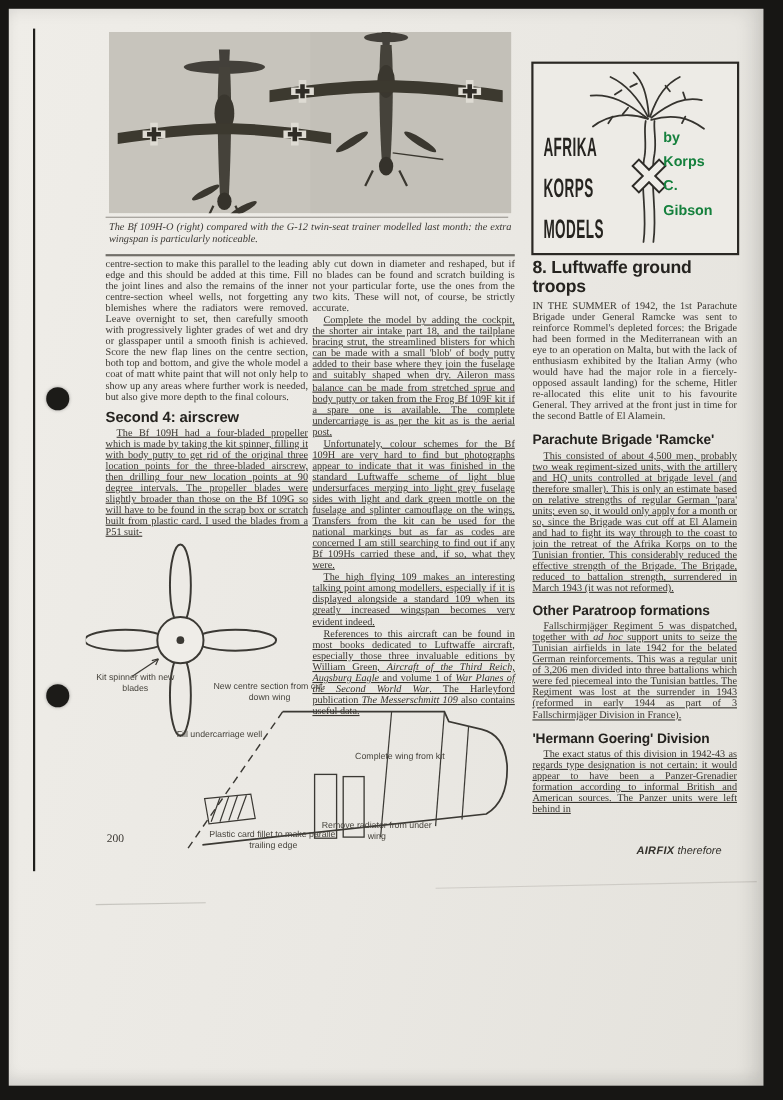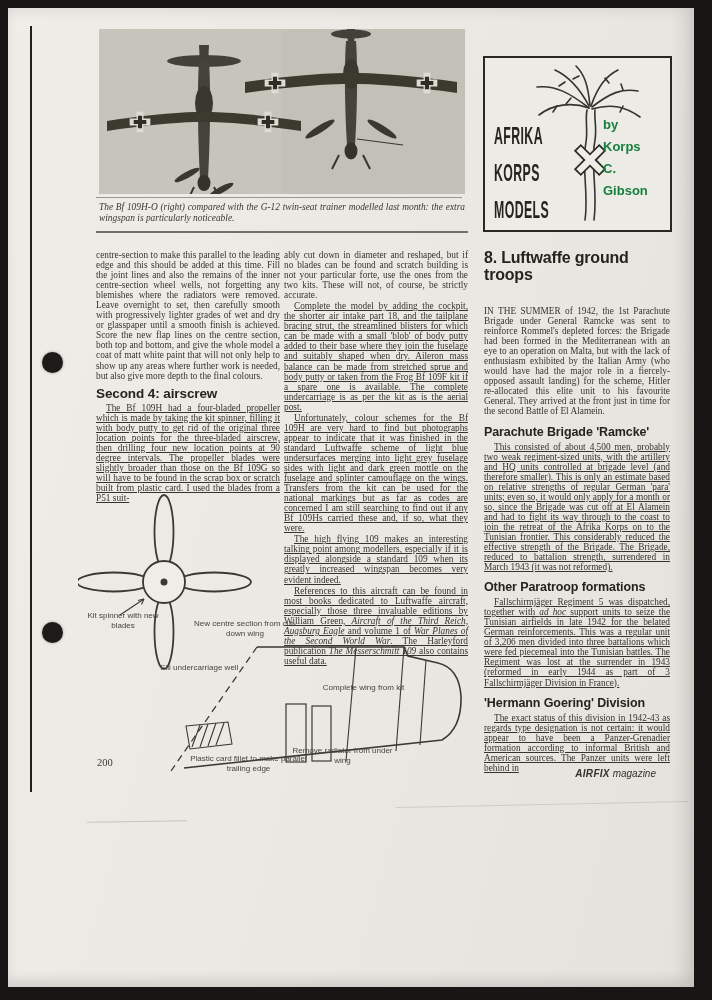--- a/index.html
+++ b/index.html
@@ -14,29 +14,29 @@
   .hole1{left:34px;top:344px;} .hole2{left:34px;top:614px;}
   .crease{position:absolute;background:rgba(70,67,60,.22);height:1px;}
 
   .photo{position:absolute;left:91px;top:21px;width:366px;height:165px;overflow:hidden;}
   .rule{position:absolute;background:#53504a;}
   .rule-top{left:88px;top:189px;width:366px;height:1px;opacity:.55;}
   .rule-caption{left:88px;top:223px;width:372px;height:2px;opacity:.8;}
   .caption{position:absolute;left:91px;top:194px;width:366px;
            font:italic 9.4px/10.6px "Liberation Serif",serif;color:#3a3732;text-align:justify;}
 
-  .col{position:absolute;top:242px;}
+  .col{position:absolute;top:228px;}
   .col-left{left:88px;width:184px;}
   .col-mid{left:276px;width:184px;}
   .col-right{left:476px;width:186px;}
   .col p{margin:0 0 1px 0;font-size:9.3px;line-height:10.05px;color:#37342e;text-align:justify;}
   .ind{text-indent:10px;text-decoration:underline;}
   .it{font-style:italic;}
   h2,h3{font-family:"Liberation Sans",sans-serif;color:#25231f;}
-  h2{font-size:16px;line-height:16.5px;font-weight:bold;margin:0 0 23px 0;letter-spacing:-.2px;}
+  h2{font-size:16px;line-height:16.5px;font-weight:bold;margin:0 0 5px 0;letter-spacing:-.2px;}
   h3{font-size:12.5px;line-height:13px;font-weight:bold;margin:9px 0 3px 0;letter-spacing:-.1px;}
   .h-stage{font-size:13.5px;margin:6px 0 3px 0;}
 
   .logo-box{position:absolute;left:475px;top:48px;width:185px;height:172px;
             border:2px solid #2a2824;background:#edebe6;}
   .logo-title{position:absolute;left:9px;top:58px;transform:scale(.82,1.62);transform-origin:top left;
               font:bold 15px/23px "Liberation Sans",sans-serif;color:#262420;letter-spacing:.5px;}
   .logo-title span{display:block;}
   .byline{position:absolute;right:5px;top:56px;width:62px;
           font:bold 13px/22px "Liberation Sans",sans-serif;color:#15803d;}
@@ -205,16 +205,16 @@
       </svg>
       <div class="dlabel" style="left:9px;top:118px;width:72px;">Kit spinner with new blades</div>
       <div class="dlabel" style="left:111px;top:126px;width:112px;">New centre section from cut-down wing</div>
       <div class="dlabel" style="left:59px;top:170px;width:125px;">Fill undercarriage well</div>
       <div class="dlabel" style="left:243px;top:190px;width:85px;">Complete wing from kit</div>
       <div class="dlabel" style="left:103px;top:261px;width:135px;">Plastic card fillet to make parallel trailing edge</div>
       <div class="dlabel" style="left:207px;top:253px;width:115px;">Remove radiator from under wing</div>
     </div>
 
     <div class="pagenum">200</div>
-    <div class="footer"><span class="brand">AIRFIX</span><span> magazine</span></div>
+    <div class="footer"><span class="brand">AIRFIX</span><span> therefore</span></div>
 
   </div>
 </div>
 
 </body></html>

